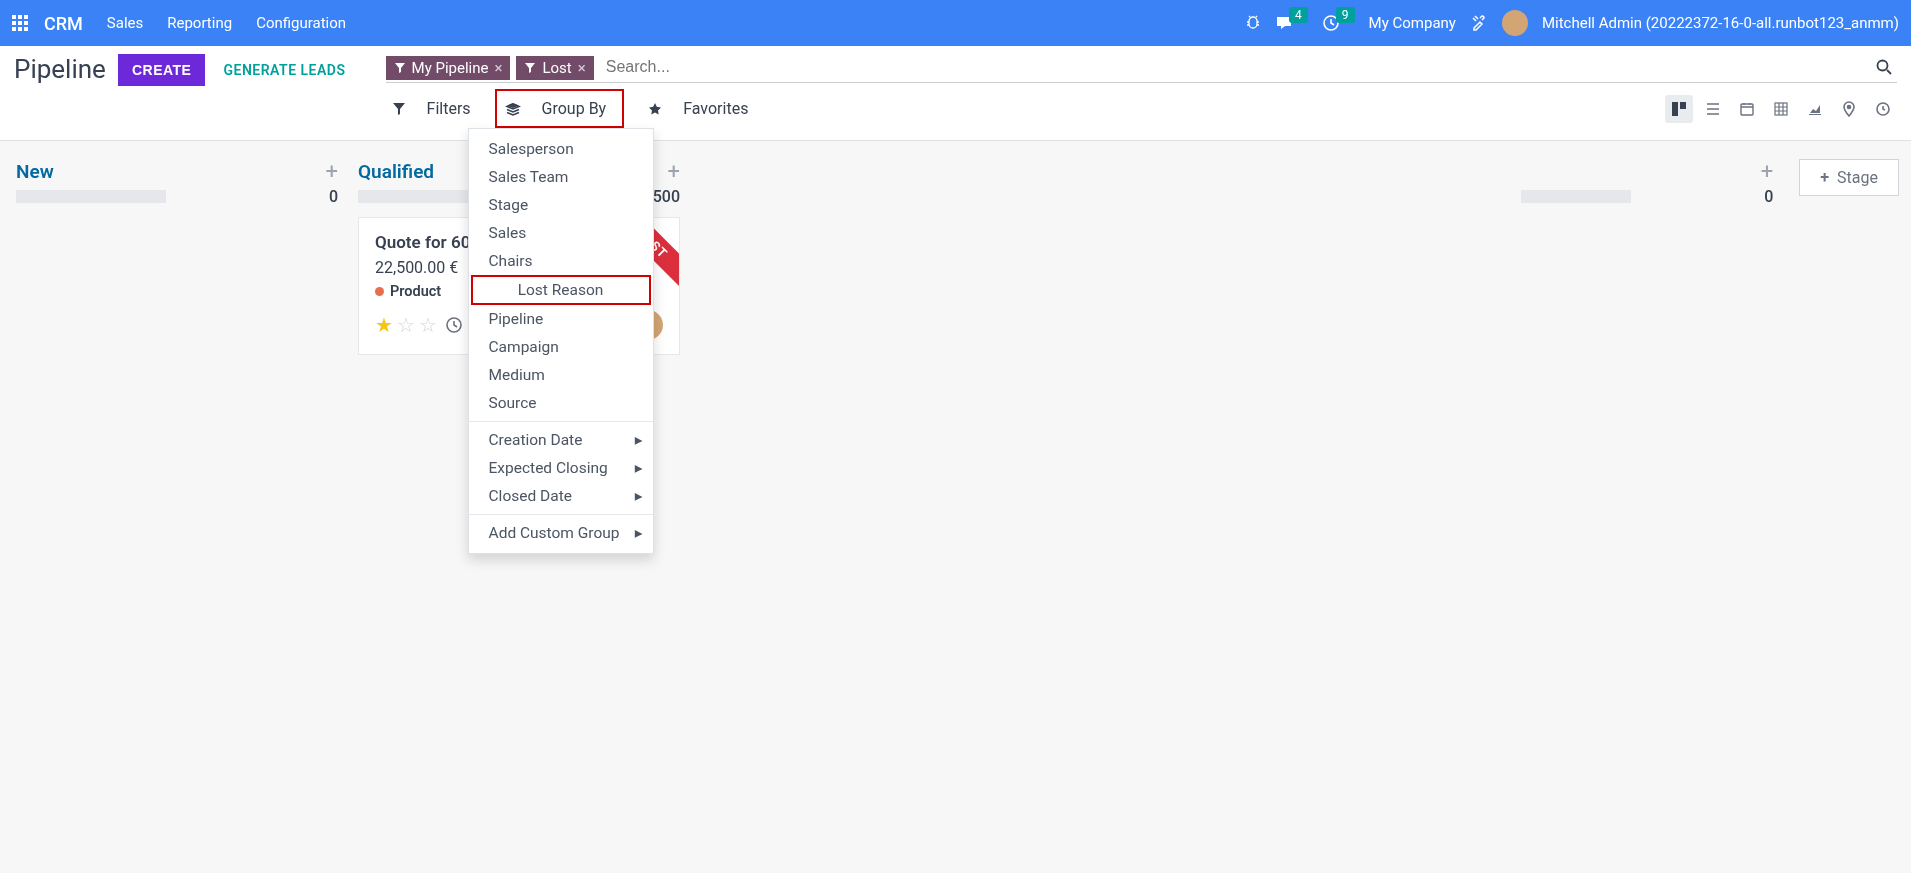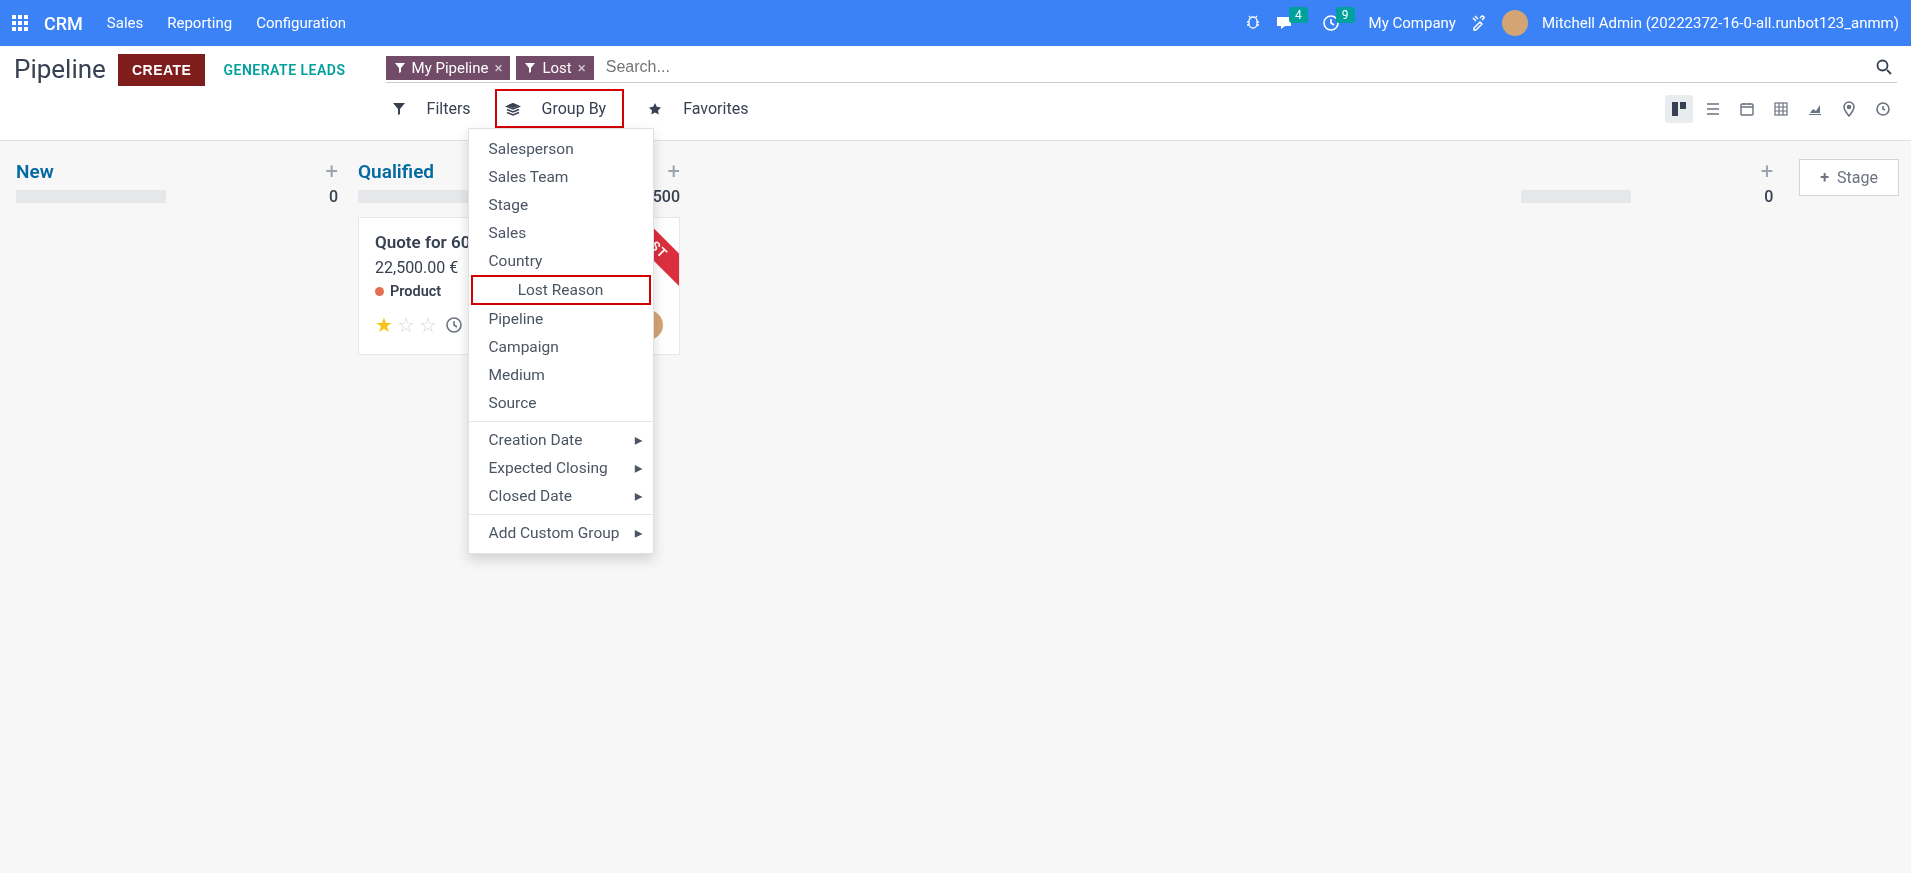--- a/index.html
+++ b/index.html
@@ -16,21 +16,21 @@
   .topnav .badge { background:#00a09d; color:#fff; font-size:12px; padding:1px 6px; border-radius:3px; margin-left:-4px; position:relative; top:-8px; }
   .topnav .iconwrap { position:relative; display:flex; align-items:center; }
   .avatar { width:26px; height:26px; border-radius:50%; background:#d4a574; display:inline-block; }
   .avatar.small { width:30px; height:30px; }
   
   
   .secondbar { background:#fff; border-bottom:1px solid #dee2e6; padding:8px 14px 12px; display:flex; align-items:flex-start; }
   .secondbar .left { display:flex; gap:12px; }
   .secondbar .title { font-size:26px; color:#374151; font-weight:400; }
   .secondbar .buttons { display:flex; gap:18px; align-items:center; }
-  .btn-create { background:#7f1d1d; color:#fff; border:none; padding:8px 14px; font-size:14px; font-weight:600; letter-spacing:0.5px; cursor:pointer; }
+  .btn-create { background:#6d28d9; color:#fff; border:none; padding:8px 14px; font-size:14px; font-weight:600; letter-spacing:0.5px; cursor:pointer; }
   .btn-link { color:#00a09d; font-weight:600; font-size:14px; letter-spacing:0.5px; cursor:pointer; }
   .secondbar .right { flex:1; display:flex; flex-direction:column; align-items:stretch; margin-left:40px; }
   
   .searchrow { display:flex; align-items:flex-end; border-bottom:1px solid #ccc; padding-bottom:2px; margin-bottom:6px; gap:6px; }
   .chip { background:#714B67; color:#fff; font-size:15px; padding:3px 8px; display:flex; align-items:center; gap:6px; border-radius:0; }
   .chip .x { cursor:pointer; opacity:.7; }
   .searchinput { flex:1; border:none; outline:none; font-size:16px; padding:4px 6px; color:#6b7280; }
   .searchicon-btn { padding:4px; cursor:pointer; }
 
   .filterrow { display:flex; align-items:center; gap:18px; position:relative; }
@@ -180,21 +180,21 @@
             <path d="M7 1l1.8 3.8L13 5.4l-3 3 0.7 4.2L7 10.6l-3.7 2 0.7-4.2-3-3 4.2-0.6z"></path>
           </svg>
         <span>Favorites</span>
       </div>
 
       <div class="dropdown">
         <div class="ditem">Salesperson</div>
         <div class="ditem">Sales Team</div>
         <div class="ditem">Stage</div>
         <div class="ditem">Sales</div>
-        <div class="ditem">Country</div>
+        <div class="ditem">Chairs</div>
         <div class="ditem hilite">Lost Reason</div>
         <div class="ditem">Pipeline</div>
         <div class="ditem">Campaign</div>
         <div class="ditem">Medium</div>
         <div class="ditem">Source</div>
         <div class="divider"></div>
         <div class="ditem">
           <span>Creation Date</span>
           <span class="caret">▸</span>
         </div>

